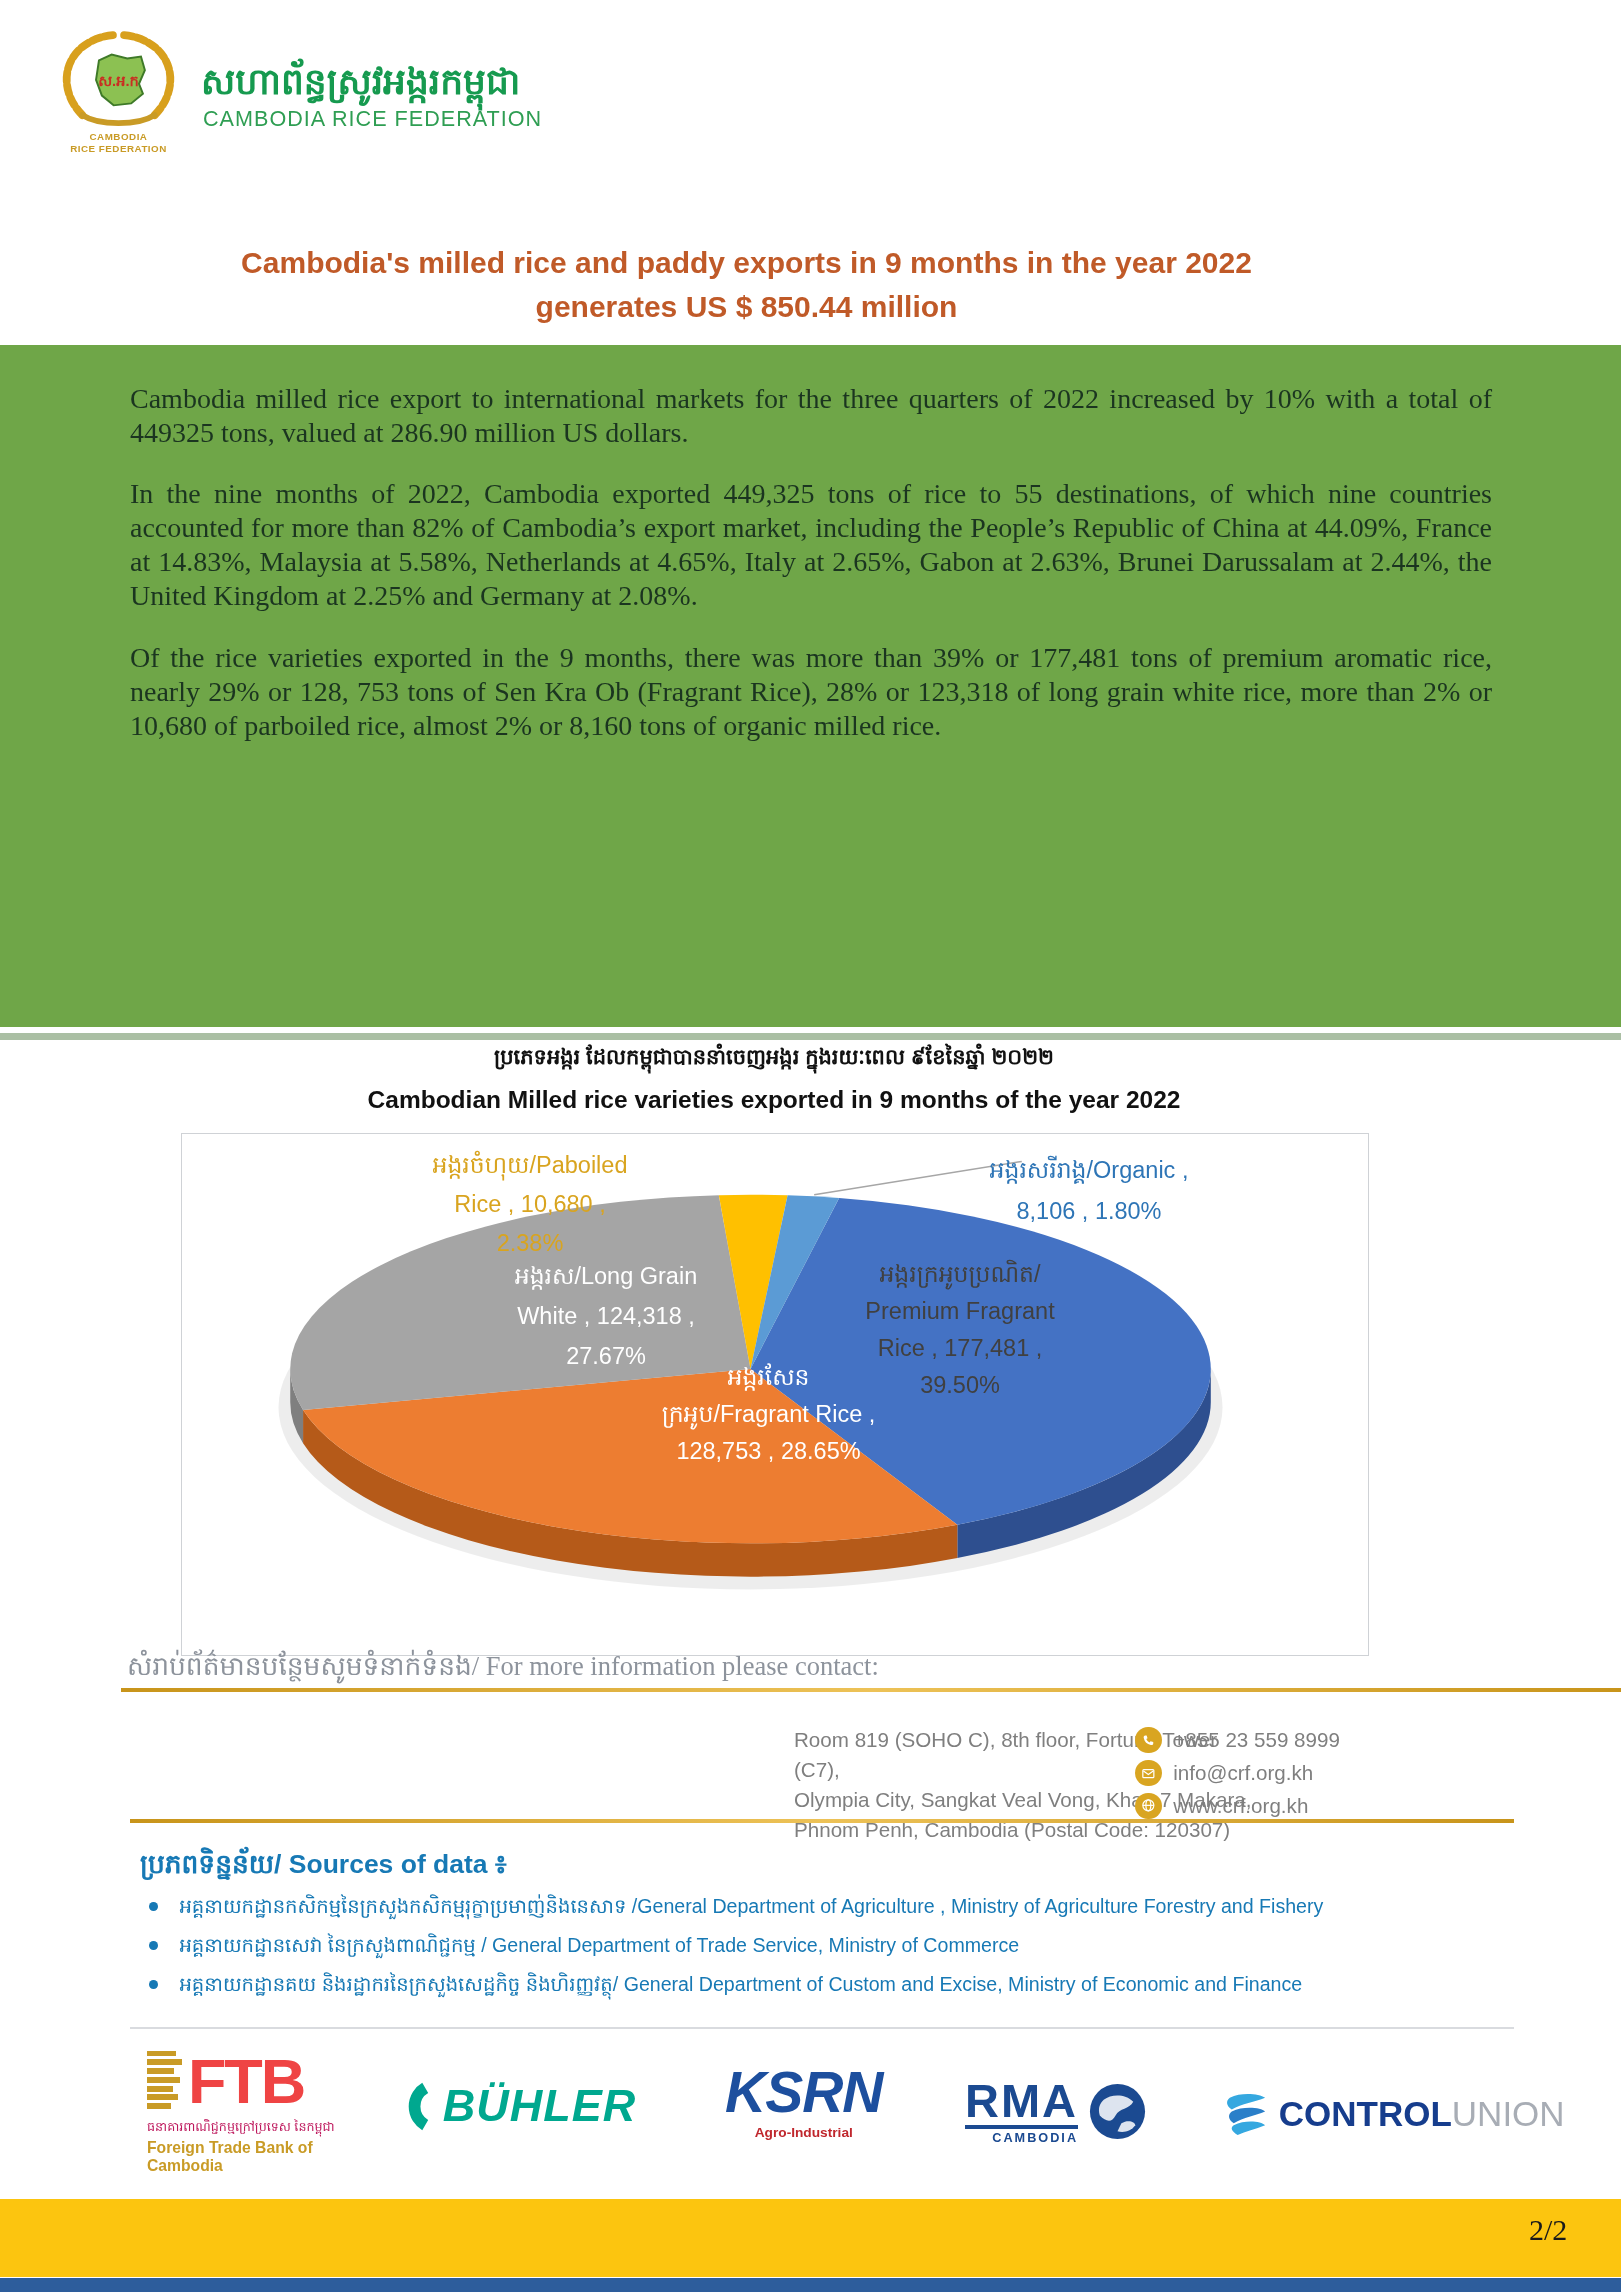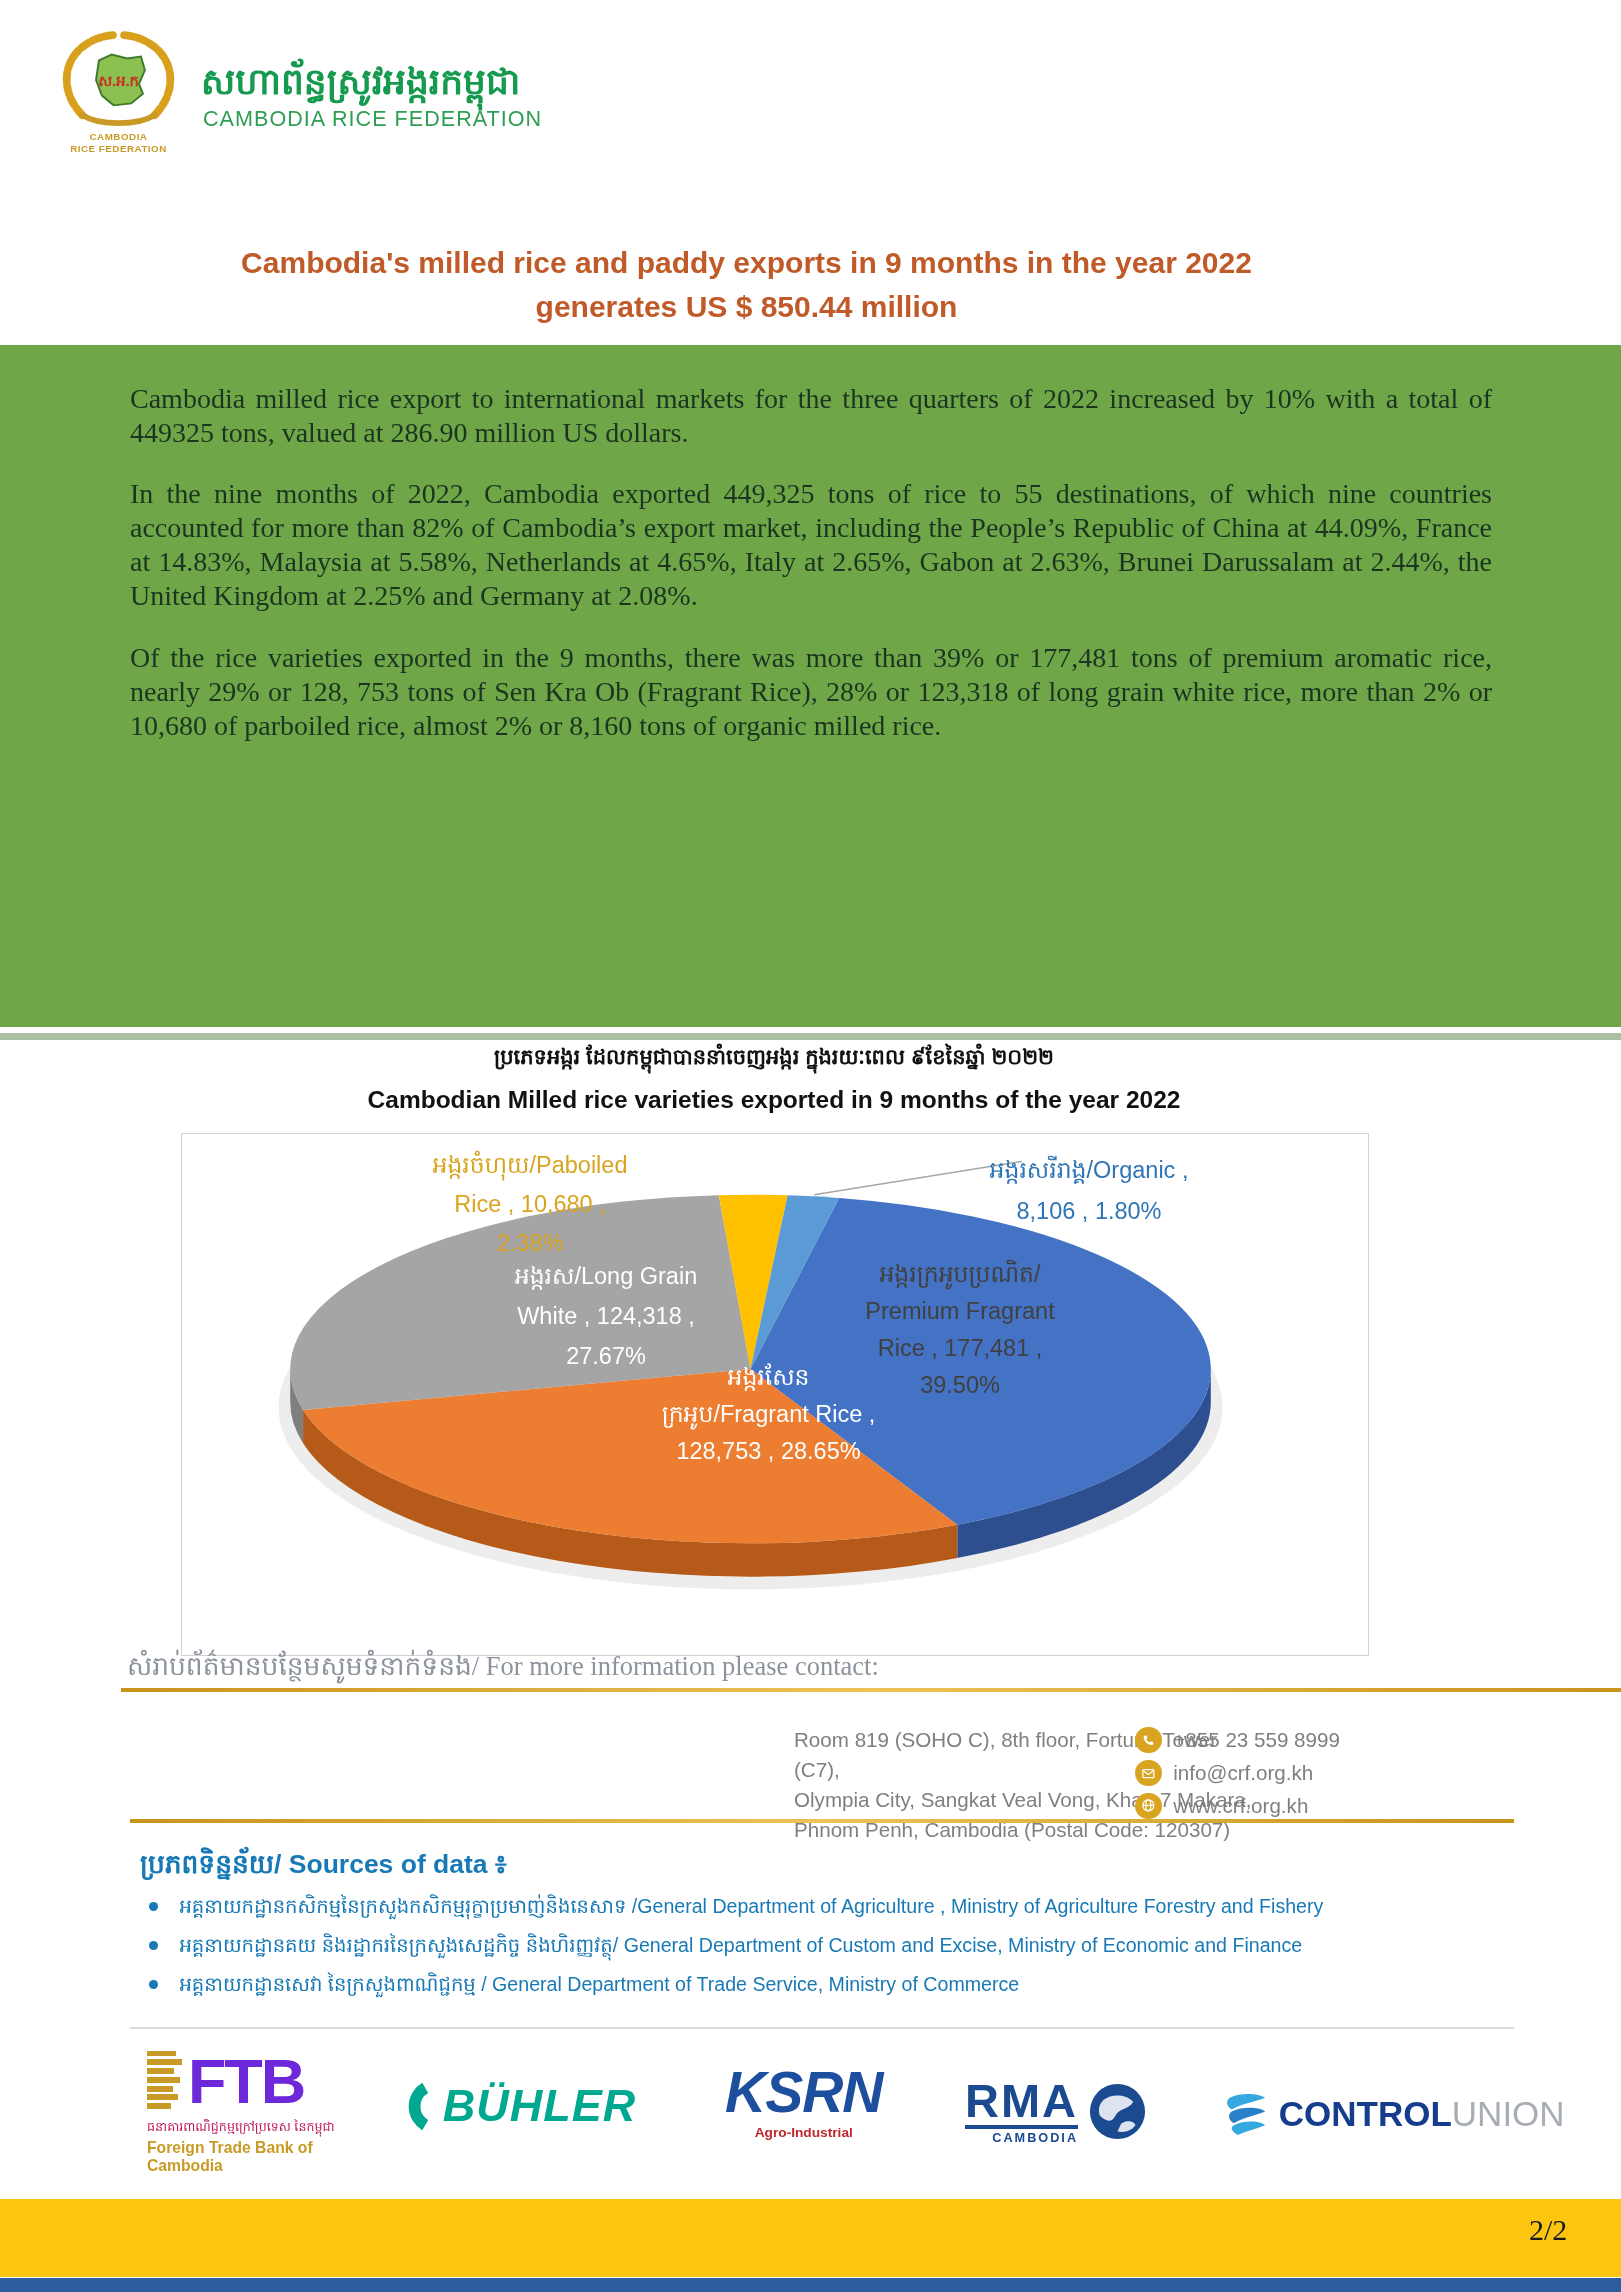--- a/index.html
+++ b/index.html
@@ -56,21 +56,21 @@
   .source-row{display:flex;margin-bottom:13.7px;}
   .bullet-dot{width:8.8px;height:8.8px;border-radius:50%;background:var(--source-blue);margin:7.8px 21.6px 0 0;flex:0 0 8.8px;}
   .source-row span{font-size:19.6px;line-height:25.5px;color:var(--source-blue);}
   .gray-divider{left:130px;top:2027px;width:1384px;height:2px;background:#d9dbdf;}
 
   
   .ftb{left:147px;top:2050px;width:245px;}
   .ftb-top{display:flex;align-items:flex-end;}
   .ftb-bars{display:flex;flex-direction:column;gap:2.9px;margin-right:5.9px;padding-bottom:3.9px;}
   .ftb-bars i{display:block;height:5.9px;background:#c99b26;}
-  .ftb-acronym{font-size:63px;font-weight:900;color:#6d28d9;line-height:63px;letter-spacing:-2px;}
+  .ftb-acronym{font-size:63px;font-weight:900;color:#ef4444;line-height:63px;letter-spacing:-2px;}
   .ftb-kh{font-size:12.7px;color:#be185d;margin-top:5.9px;}
   .ftb-en{font-size:15.7px;font-weight:bold;color:#c99b26;margin-top:2px;}
   .buhler{left:392px;top:2080px;display:flex;align-items:center;}
   .buhler-name{font-size:45px;font-weight:900;font-style:italic;color:#00a88f;letter-spacing:1px;margin-left:7.8px;}
   .ksrn{left:725px;top:2064px;text-align:center;}
   .ksrn-name{font-size:57px;font-weight:900;font-style:italic;color:#1d4f9e;line-height:57px;letter-spacing:-1px;}
   .ksrn-sub{font-size:13.7px;font-weight:bold;color:#c0272d;margin-top:3.9px;}
   .rma{left:965px;top:2078px;display:flex;align-items:center;}
   .rma-text{text-align:right;}
   .rma-name{font-size:47px;font-weight:900;color:#1b4a91;line-height:45px;letter-spacing:2px;}
@@ -202,25 +202,25 @@
   <div class="abs gold-rule rule2"></div>
 
   <div class="abs sources-heading">ប្រភពទិន្នន័យ/ Sources of data ៖</div>
   <div class="abs sources-list">
     <div class="source-row">
       <i class="bullet-dot"></i>
       <span>អគ្គនាយកដ្ឋានកសិកម្មនៃក្រសួងកសិកម្មរុក្ខាប្រមាញ់និងនេសាទ /General Department of Agriculture , Ministry of Agriculture Forestry and Fishery</span>
     </div>
     <div class="source-row">
       <i class="bullet-dot"></i>
-      <span>អគ្គនាយកដ្ឋានគយ និងរដ្ឋាករនៃក្រសួងសេដ្ឋកិច្ច និងហិរញ្ញវត្ថុ/ General Department of Custom and Excise, Ministry of Economic and Finance</span>
+      <span>អគ្គនាយកដ្ឋានសេវា នៃក្រសួងពាណិជ្ជកម្ម / General Department of Trade Service, Ministry of Commerce</span>
     </div>
     <div class="source-row">
       <i class="bullet-dot"></i>
-      <span>អគ្គនាយកដ្ឋានសេវា នៃក្រសួងពាណិជ្ជកម្ម / General Department of Trade Service, Ministry of Commerce</span>
+      <span>អគ្គនាយកដ្ឋានគយ និងរដ្ឋាករនៃក្រសួងសេដ្ឋកិច្ច និងហិរញ្ញវត្ថុ/ General Department of Custom and Excise, Ministry of Economic and Finance</span>
     </div>
   </div>
   <div class="abs gray-divider"></div>
 
   <div class="abs ftb">
     <div class="ftb-top">
       <span class="ftb-bars">
         <i style="width:29px"></i>
           <i style="width:35px"></i>
           <i style="width:27.4px"></i>

